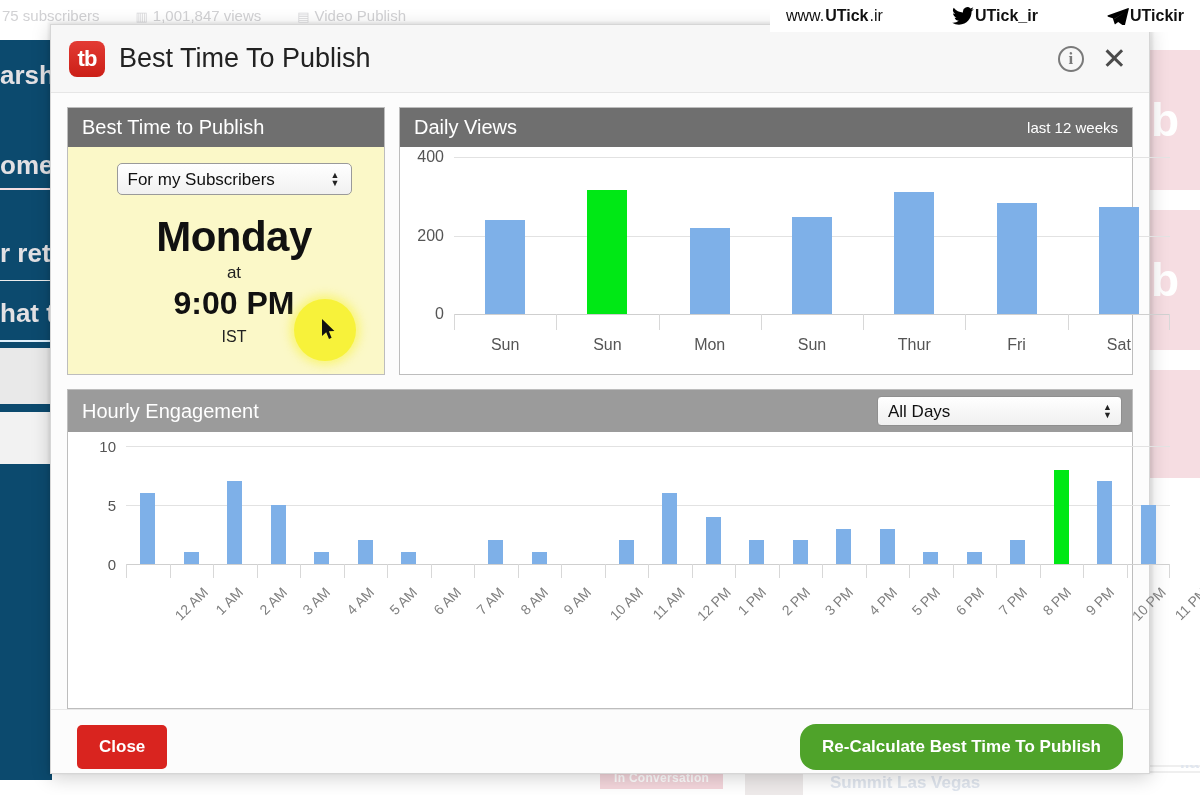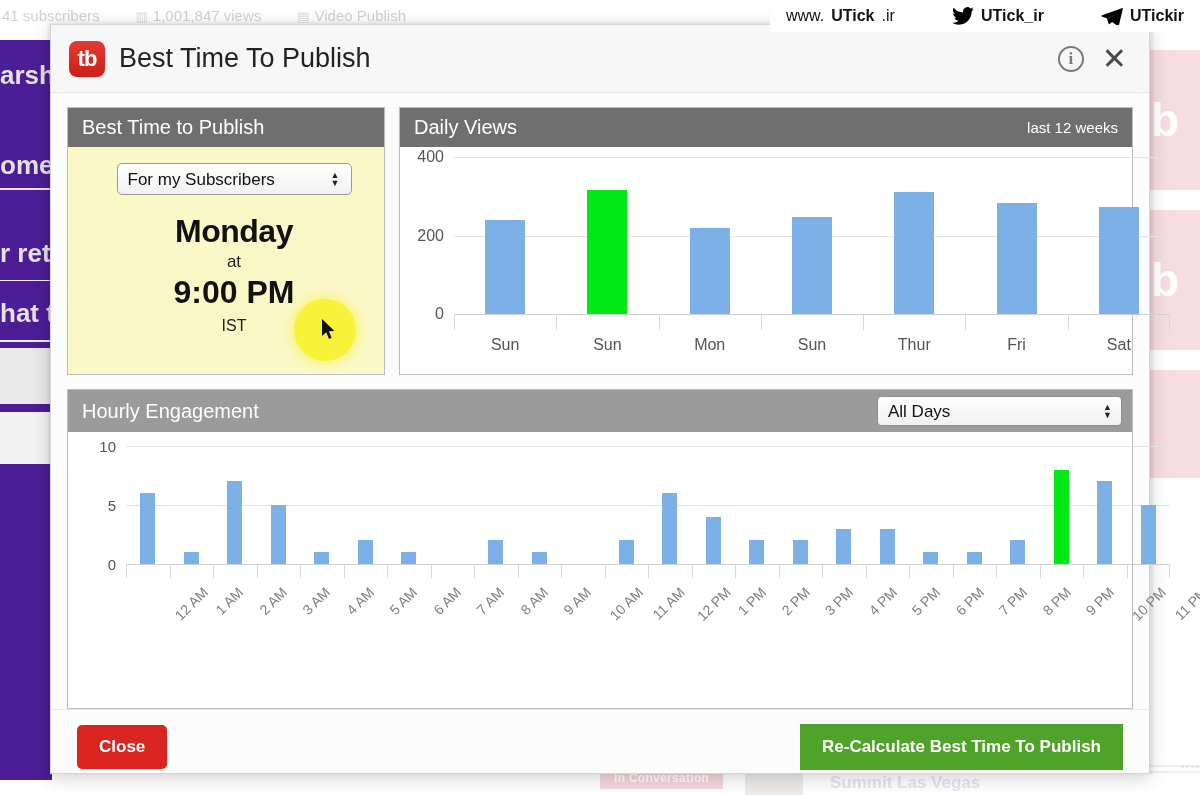--- a/index.html
+++ b/index.html
@@ -14,21 +14,21 @@
   
   .bg-layer { position: absolute; inset: 0; background: #fff; }
   .bg-topbar {
     position: absolute; top: 0; left: 0; width: 1200px; height: 30px;
     display: flex; align-items: center; gap: 36px; padding-left: 2px;
     color: #c9c9cc; font-size: 15px; opacity: .85;
   }
   .bg-topbar .ic { color: #d3d3d6; font-size: 13px; margin-right: 5px; }
   .bg-left-col {
     position: absolute; left: 0; top: 40px; width: 52px; height: 740px;
-    background: #4c1d95;
+    background: #0c4a6e;
   }
   .bg-left-col .frag {
     position: absolute; left: 0; white-space: nowrap;
     color: #e3e1e4; font-size: 26px; font-weight: 600;
   }
   .bg-left-col .rule {
     position: absolute; left: 0; width: 52px; height: 2px; background: #f3dfe3;
   }
   .bg-left-col .rule.blue { background: #dff0fb; }
   .bg-left-col .hairline {
@@ -67,21 +67,21 @@
     background: repeating-linear-gradient(to bottom,
       #efefef 0px, #efefef 2px, transparent 2px, transparent 6px);
   }
 
   
   .watermark {
     position: absolute; top: 0; left: 770px; width: 430px; height: 32px;
     background: #fff; display: flex; align-items: center; justify-content: space-between;
     padding: 0 16px; z-index: 60;
   }
-  .wm-item { display: flex; align-items: center; gap: 7px; color: #111; font-size: 16px; font-weight: bold; }
+  .wm-item { display: flex; align-items: center; gap: 1px; color: #111; font-size: 16px; font-weight: bold; }
   .wm-item .plain { font-weight: normal; }
   .wm-ic { width: 22px; height: 18px; display: inline-block; }
 
   
   .overlay-shadow {
     position: absolute; left: 48px; top: 22px; width: 1105px; height: 752px;
     background: rgba(0,0,0,.06); filter: blur(1px); z-index: 9;
   }
   .modal {
     position: absolute; left: 50px; top: 24px; width: 1100px; height: 750px;
@@ -134,21 +134,21 @@
     width: 235px; height: 32px; padding: 0 10px;
     border: 1px solid #9a9a9a; border-radius: 5px;
     background: linear-gradient(180deg,#ffffff 0%,#f1f1f1 100%);
     font-size: 17px; color: #111; font-family: "Liberation Sans", sans-serif;
   }
   .sel-wrap { position: relative; }
   .sel-arrows {
     position: absolute; right: 12px; top: 50%; transform: translateY(-50%);
     font-size: 9px; line-height: 8px; color: #222; text-align: center; pointer-events: none;
   }
-  .big-day { font-size: 32px; font-weight: bold; color: #111; margin-top: 18px; letter-spacing: -.5px; }
+  .big-day { font-size: 42px; font-weight: bold; color: #111; margin-top: 18px; letter-spacing: -.5px; }
   .at-word { font-size: 17px; color: #222; margin-top: 2px; }
   .big-time { font-size: 32px; font-weight: bold; color: #111; margin-top: 2px; }
   .tz { font-size: 16px; color: #222; margin-top: 6px; }
   .click-dot {
     position: absolute; right: 28px; top: 152px; width: 62px; height: 62px;
     border-radius: 50%; background: #f7f23a; box-shadow: 0 0 10px 4px rgba(247,242,58,.55);
   }
   .cursor { position: absolute; right: 46px; top: 172px; width: 16px; height: 22px; }
 
   
@@ -192,31 +192,31 @@
     display: flex; align-items: center; justify-content: space-between;
     padding: 0 26px;
   }
   .btn { border: none; cursor: pointer; color: #fff; font-family: "Liberation Sans", sans-serif; }
   .btn-close {
     background: #d9241f; font-size: 17px; font-weight: bold;
     padding: 12px 22px; border-radius: 5px;
   }
   .btn-recalc {
     background: #4fa32a; font-size: 17px; font-weight: bold;
-    padding: 13px 22px; border-radius: 0;
+    padding: 13px 22px; border-radius: 16px;
   }
 </style>
 </head>
 <body>
 
 <div id="root">
 
   <div class="bg-layer">
     <div class="bg-topbar">
-      <span>41 subscribers</span>
+      <span>75 subscribers</span>
       <span>
         <span class="ic">▥</span><span>1,001,847 views</span>
       </span>
       <span>
         <span class="ic">▤</span><span>Video Publish</span>
       </span>
     </div>
 
     <div class="bg-left-col">
       <div class="frag" style="top:20px;">arsh</div>

